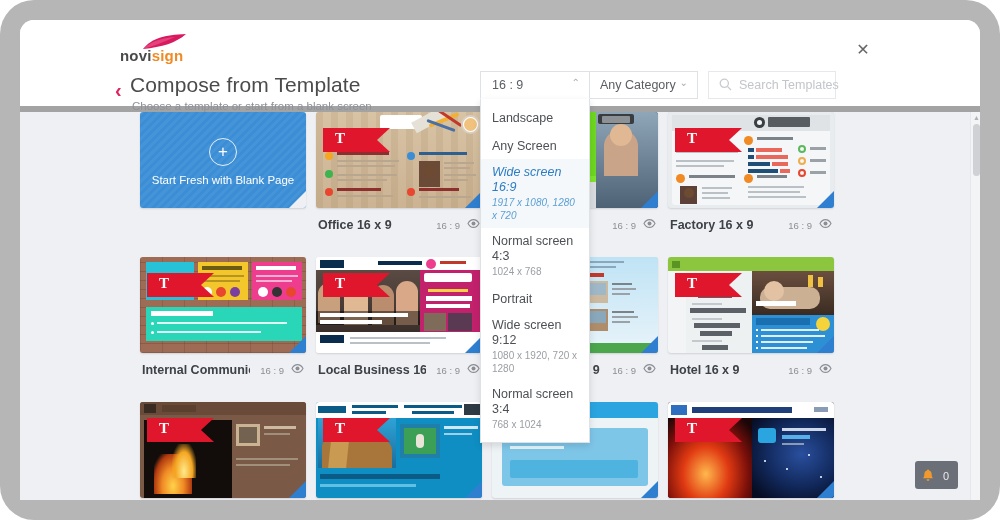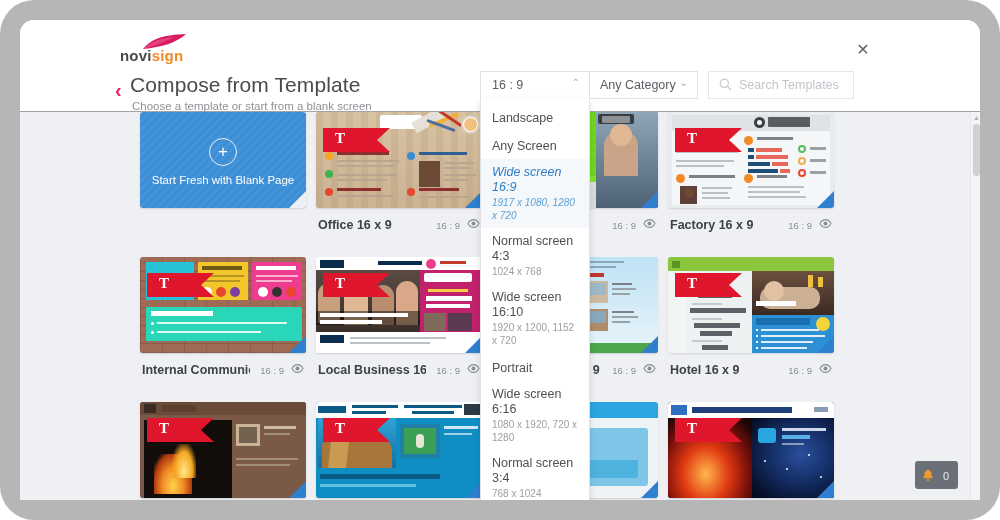--- a/index.html
+++ b/index.html
@@ -19,21 +19,21 @@
     position: absolute; left: 20px; top: 20px; width: 960px; height: 480px;
     background: #ffffff;
     border-radius: 14px 14px 0 0;
     overflow: hidden;
   }
 
   
   #modal-header {
     position: absolute; left: 0; top: 0; width: 960px; height: 92px;
     background: #ffffff;
-    border-bottom: 1px solid #a3a3a3;
+    border-bottom: 6px solid #a3a3a3;
     z-index: 6;
   }
   #logo-wrap { position: absolute; left: 100px; top: 14px; width: 84px; height: 28px; }
   #logo-swoosh { position: absolute; left: 22px; top: 0px; }
   #logo-text {
     position: absolute; left: 0px; top: 13px;
     font-size: 15px; font-weight: bold; letter-spacing: .2px;
   }
   #logo-novi { color: #4a4a4a; }
   #logo-sign { color: #f08a24; }
@@ -63,21 +63,21 @@
     position: absolute; top: 51px; height: 28px;
     background: #fff; border: 1px solid #dfe1e5;
     font-size: 12.5px; color: #5a5d63;
     cursor: pointer;
   }
   .filter-select .lbl { position: absolute; left: 11px; top: 6px; }
   .filter-select .arr { position: absolute; right: 9px; top: 5px; font-size: 10px; color: #aaa; }
   #screen-select { left: 460px; width: 110px; z-index: 12; border-bottom-color: #fff; }
   #category-select { left: 568px; width: 110px; }
   #search-box {
-    position: absolute; left: 688px; top: 51px; width: 146px; height: 28px;
+    position: absolute; left: 688px; top: 51px; width: 128px; height: 28px;
     background: #fff; border: 1px solid #e6e8ec;
   }
   #search-icon { position: absolute; left: 10px; top: 6px; }
   #search-input {
     position: absolute; left: 30px; top: 0; width: 110px; height: 26px;
     border: 0; outline: 0; background: transparent;
     font-family: "Liberation Sans", sans-serif;
     font-size: 12.5px; color: #555;
   }
   #search-input::placeholder { color: #c2c5ca; }
@@ -230,29 +230,25 @@
           <div class="t">Any Screen</div>
         </div>
         <div class="dd-item selected">
           <div class="t">Wide screen 16:9</div>
           <div class="s">1917 x 1080, 1280 x 720</div>
         </div>
         <div class="dd-item">
           <div class="t">Normal screen 4:3</div>
           <div class="s">1024 x 768</div>
         </div>
-        <div class="dd-item">
-          <div class="t">Wide screen 16:10</div>
-          <div class="s">1920 x 1200, 1152 x 720</div>
-        </div>
         <div class="dd-item group">
           <div class="t">Portrait</div>
         </div>
         <div class="dd-item">
-          <div class="t">Wide screen 6:16</div>
+          <div class="t">Wide screen 9:12</div>
           <div class="s">1080 x 1920, 720 x 1280</div>
         </div>
         <div class="dd-item">
           <div class="t">Normal screen 3:4</div>
           <div class="s">768 x 1024</div>
         </div>
       </div>
 
     <div id="content-area">
       <div id="grid">

